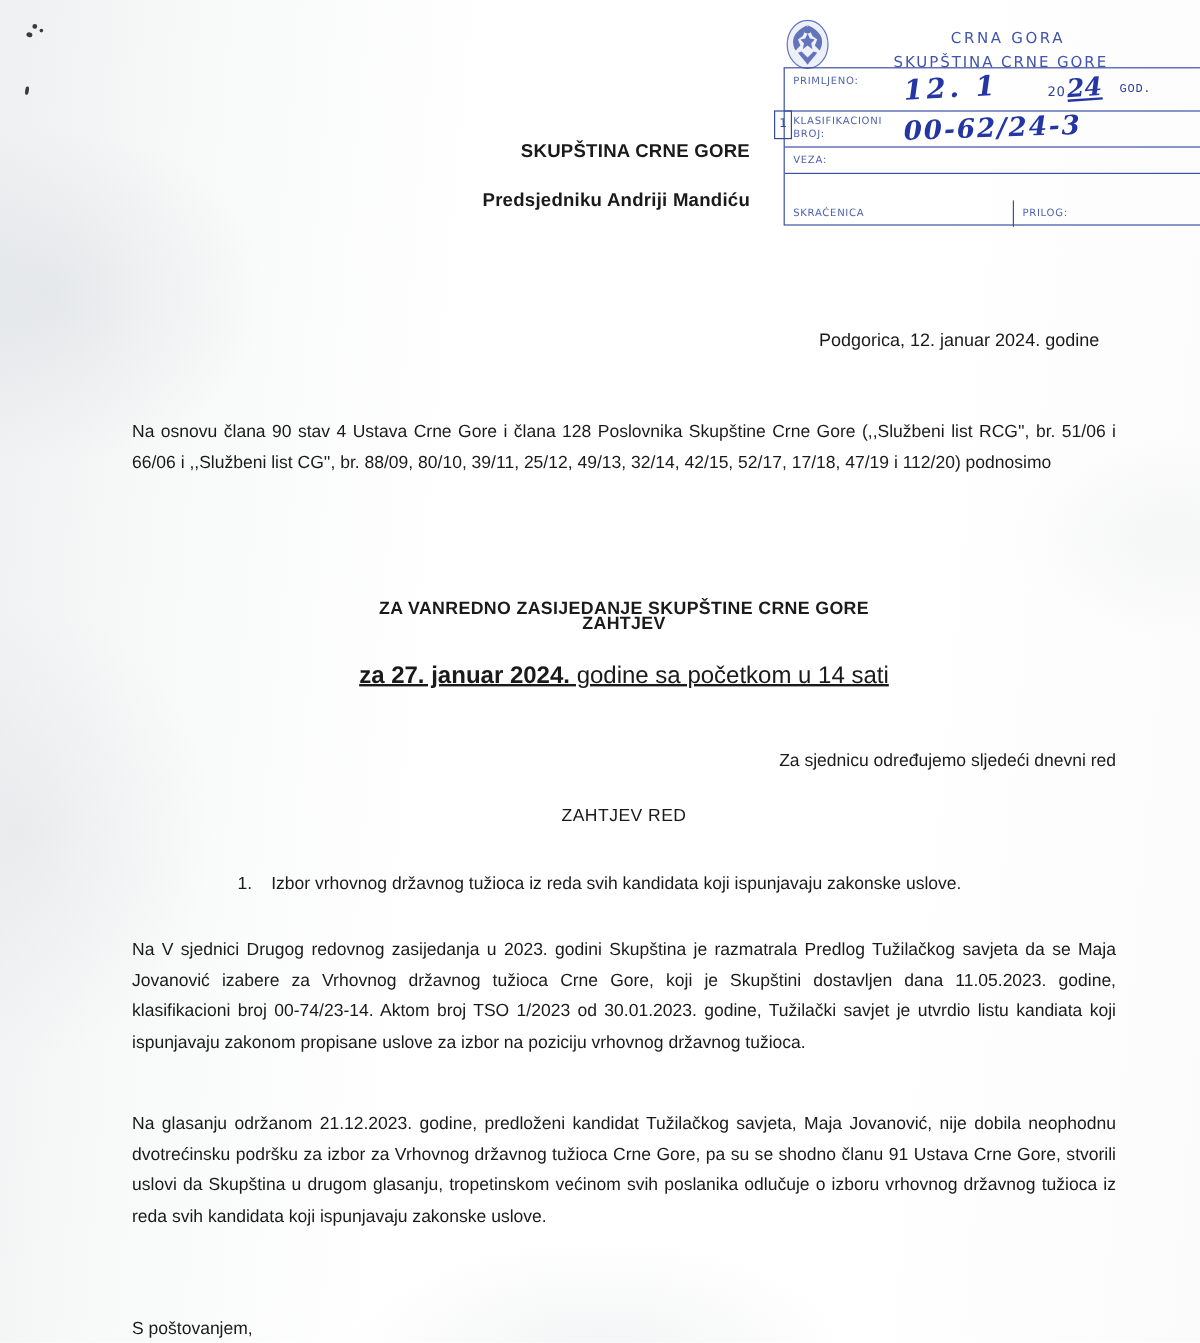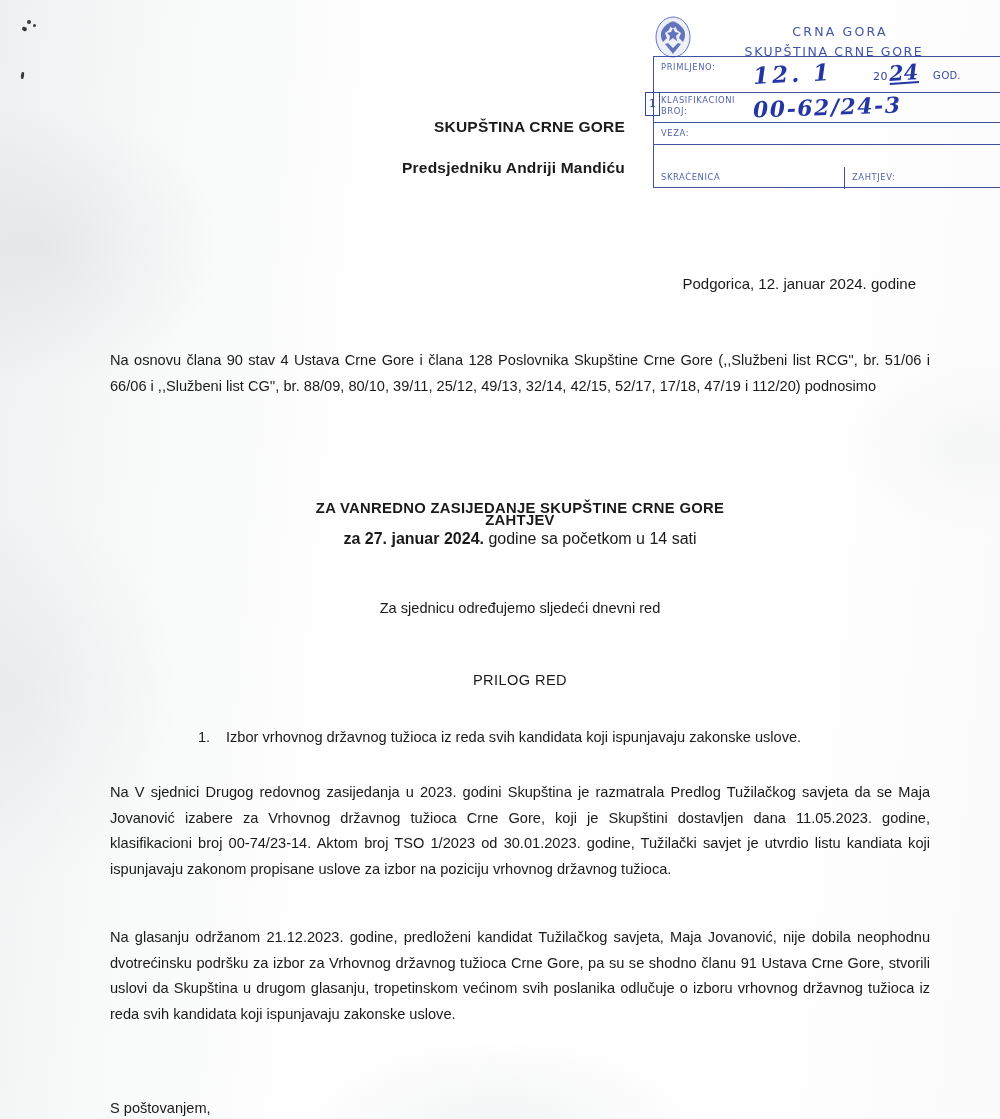--- a/index.html
+++ b/index.html
@@ -106,21 +106,21 @@
   .hand {
     position: absolute;
     font-family: "DejaVu Serif", serif;
     font-style: italic;
     color: #2336a4;
     font-weight: 600;
   }
   .hand-date   { left: 108px; top: 52px;  font-size: 23px; letter-spacing: 3px; transform: rotate(-3deg); }
   .hand-year   { left: 244px; top: 52px;  font-size: 21px; transform: rotate(-4deg); text-decoration: underline; }
   .year-pre    { position:absolute; left:228px; top:62px; font-size:11px; font-style:normal; font-family:"DejaVu Sans",sans-serif; letter-spacing:.4px; }
-  .year-post   { position:absolute; left:288px; top:62px; font-size:10px; font-style:normal; font-family:Liberation Sans, sans-serif; letter-spacing:.6px; }
+  .year-post   { position:absolute; left:288px; top:62px; font-size:10px; font-style:normal; font-family:Liberation Mono, monospace; letter-spacing:.6px; }
   .hand-class  { left: 108px; top: 86px;  font-size: 22px; letter-spacing: 1.5px; transform: rotate(-2deg); }
   .box-one {
     position: absolute; left: 0px; top: 84px; width: 15px; height: 24px;
     border: 1.4px solid #33489f; box-sizing: border-box;
     font-size: 10px; text-align: center; line-height: 22px; color:#33489f;
   }
 
   
   .addressee {
     position: absolute;
@@ -142,33 +142,33 @@
   .body-block {
     position: absolute;
     left: 110px;
     width: 820px;
     font-size: 14.6px;
     line-height: 25.5px;
     text-align: justify;
     text-justify: inter-word;
   }
   .p-legal  { top: 348px; }
-  .p-intro  { top: 596px; text-align: center; }
+  .p-intro  { top: 622px; text-align: right; }
   .p-b1     { top: 780px; }
   .p-b2     { top: 925px; }
   .p-close  { top: 1096px; text-align: left; }
 
   .title-block {
     position: absolute;
     left: 110px; width: 820px;
     text-align: center;
   }
   .t-zahtjev { top: 472px; font-weight: bold; font-size: 14.8px; letter-spacing: .3px; margin-top: 40px; }
   .t-sub     { top: 500px; font-weight: bold; font-size: 14.8px; letter-spacing: .3px; }
-  .t-when    { top: 530px; font-size: 16px; }
+  .t-when    { top: 552px; font-size: 20px; text-decoration: underline; }
   .t-when b  { font-weight: bold; }
   .t-dnevni  { top: 672px; font-size: 14.6px; letter-spacing: .4px; }
 
   .agenda {
     position: absolute;
     left: 110px; width: 820px;
     top: 725px;
     font-size: 14.6px;
     line-height: 25.5px;
   }
@@ -223,21 +223,21 @@
           <span>BROJ:</span>
         </span>
       </div>
       <div class="stamp-row r3">
         <span class="stamp-label">VEZA:</span>
       </div>
       <div class="stamp-row r5">
         <span class="stamp-label">SKRAĆENICA</span>
       </div>
       <div class="stamp-vline"></div>
-      <span class="prilog-label">ZAHTJEV:</span>
+      <span class="prilog-label">PRILOG:</span>
     </div>
 
     <div class="box-one">1</div>
 
     <span class="hand hand-date">12. 1</span>
     <span class="year-pre">20</span>
     <span class="hand hand-year">24</span>
     <span class="year-post">GOD.</span>
     <span class="hand hand-class">00-62/24-3</span>
   </div>
@@ -249,21 +249,21 @@
 
   <div class="dateline">Podgorica, 12. januar 2024. godine</div>
 
   <div class="body-block p-legal">Na osnovu člana 90 stav 4 Ustava Crne Gore i člana 128 Poslovnika Skupštine Crne Gore (,,Službeni list RCG'', br. 51/06 i 66/06 i ,,Službeni list CG'', br. 88/09, 80/10, 39/11, 25/12, 49/13, 32/14, 42/15, 52/17, 17/18, 47/19 i 112/20) podnosimo</div>
 
   <div class="title-block t-zahtjev">ZAHTJEV</div>
   <div class="title-block t-sub">ZA VANREDNO ZASIJEDANJE SKUPŠTINE CRNE GORE</div>
   <div class="title-block t-when"><b>za 27. januar 2024.</b><span> godine sa početkom u 14 sati</span></div>
 
   <div class="body-block p-intro">Za sjednicu određujemo sljedeći dnevni red</div>
-  <div class="title-block t-dnevni">PRILOG RED</div>
+  <div class="title-block t-dnevni">ZAHTJEV RED</div>
 
   <div class="agenda">
     <div class="agenda-item">
       <span class="agenda-num">1.</span>
       <span class="agenda-text">Izbor vrhovnog državnog tužioca iz reda svih kandidata koji ispunjavaju zakonske uslove.</span>
     </div>
   </div>
 
   <div class="body-block p-b1">Na V sjednici Drugog redovnog zasijedanja u 2023. godini Skupština je razmatrala Predlog Tužilačkog savjeta da se Maja Jovanović izabere za Vrhovnog državnog tužioca Crne Gore, koji je Skupštini dostavljen dana 11.05.2023. godine, klasifikacioni broj 00-74/23-14. Aktom broj TSO 1/2023 od 30.01.2023. godine, Tužilački savjet je utvrdio listu kandiata koji ispunjavaju zakonom propisane uslove za izbor na poziciju vrhovnog državnog tužioca.</div>
   <div class="body-block p-b2">Na glasanju održanom 21.12.2023. godine, predloženi kandidat Tužilačkog savjeta, Maja Jovanović, nije dobila neophodnu dvotrećinsku podršku za izbor za Vrhovnog državnog tužioca Crne Gore, pa su se shodno članu 91 Ustava Crne Gore, stvorili uslovi da Skupština u drugom glasanju, tropetinskom većinom svih poslanika odlučuje o izboru vrhovnog državnog tužioca iz reda svih kandidata koji ispunjavaju zakonske uslove.</div>

